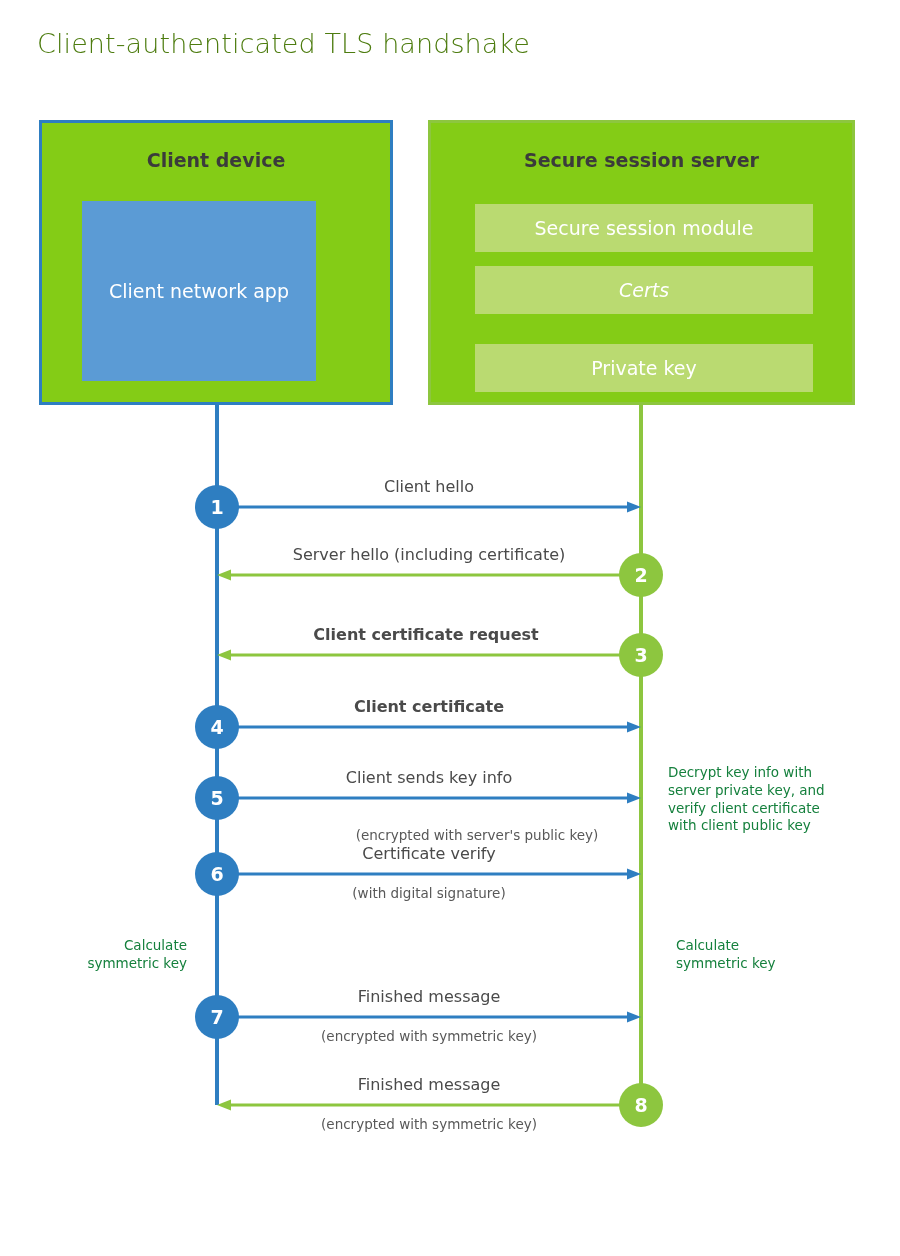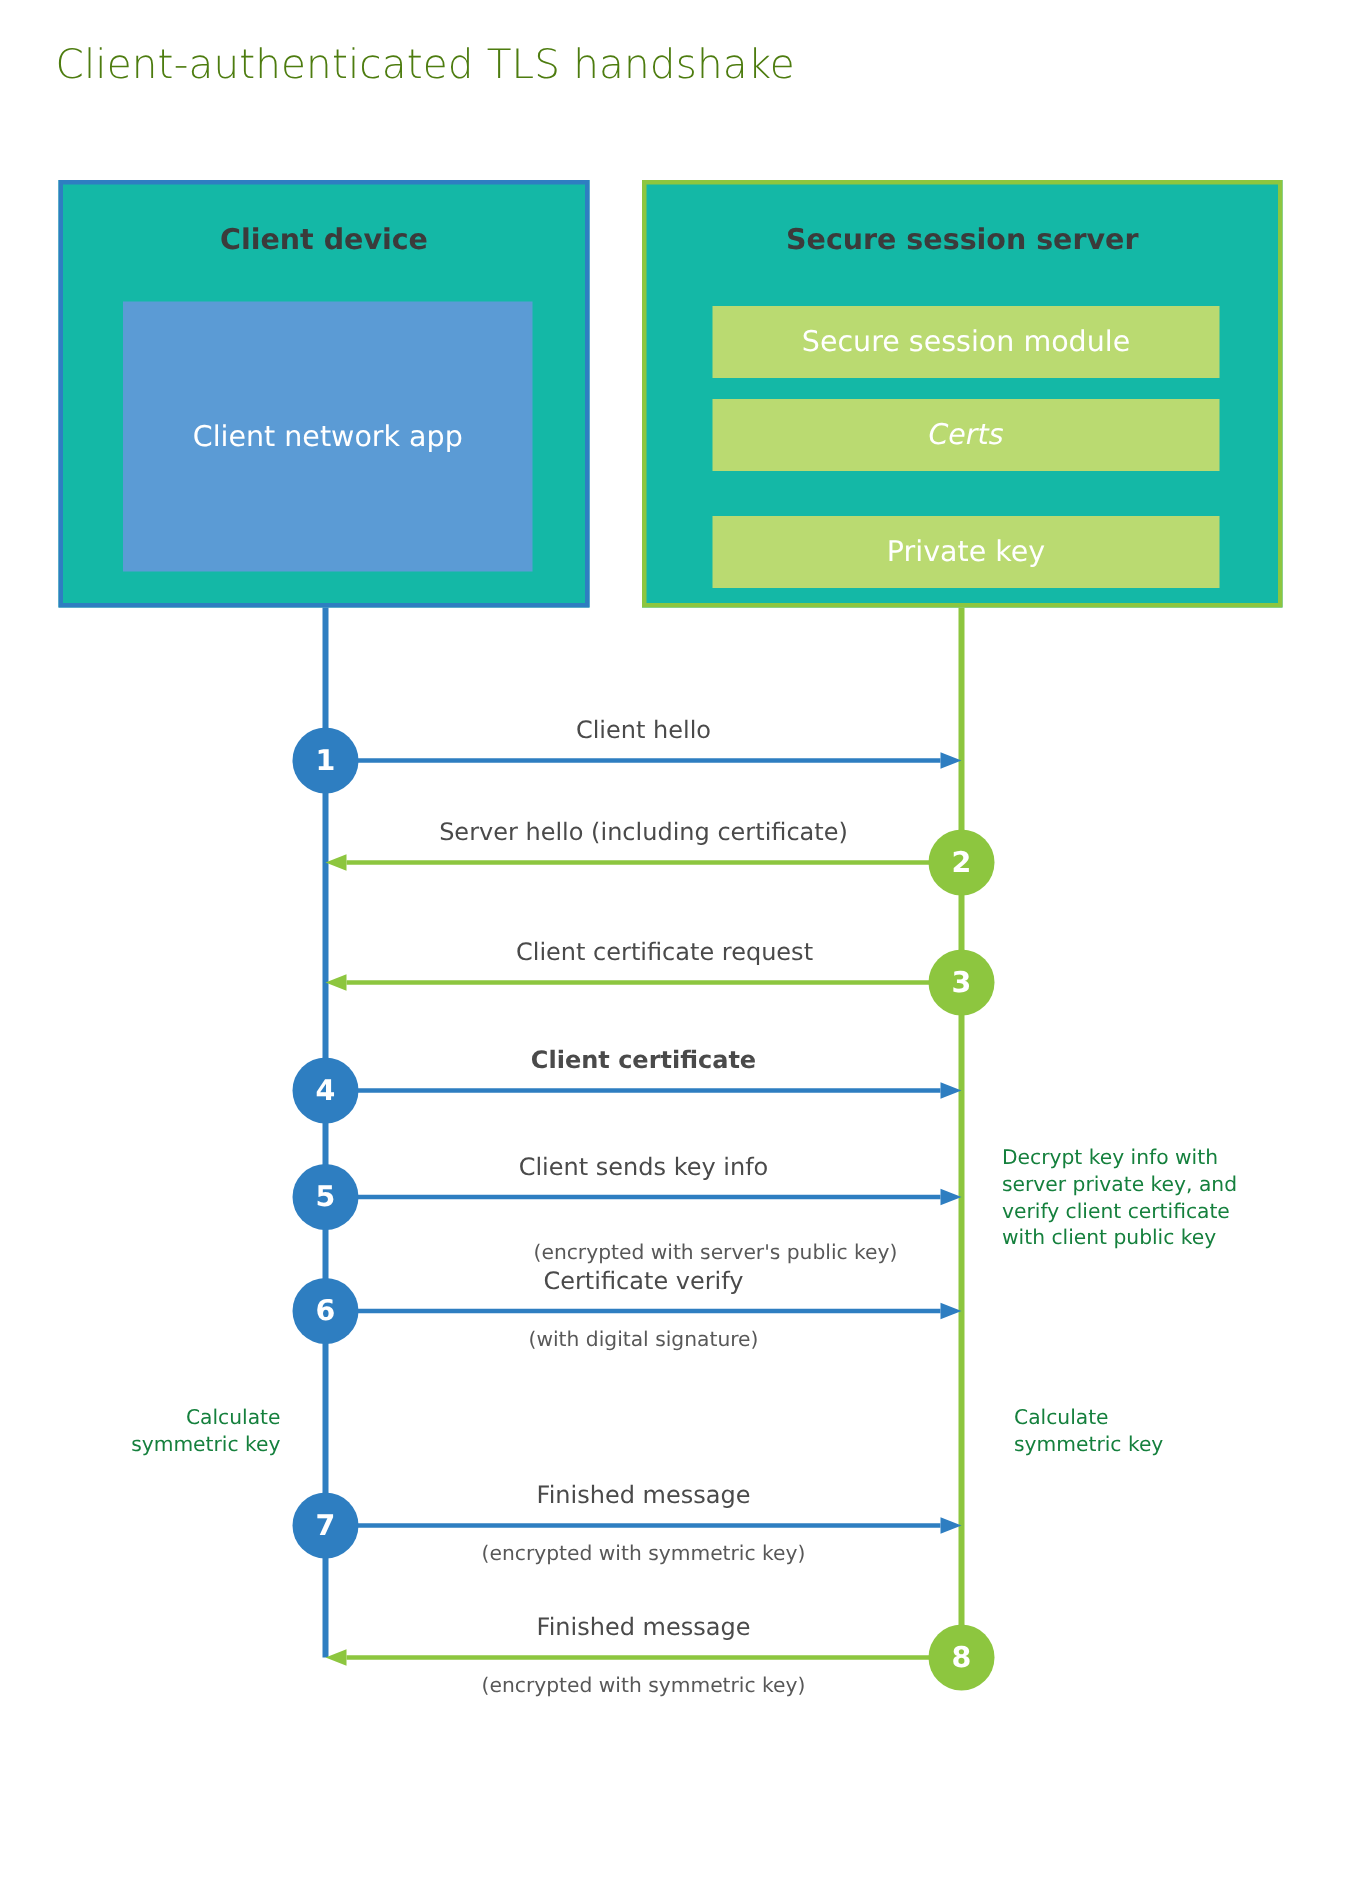--- a/index.html
+++ b/index.html
@@ -29,21 +29,21 @@
     font-size: 27px;
     font-weight: 300;
     color: #4d7c0f;
     letter-spacing: 0.1px;
     white-space: nowrap;
   }
 
   
   .actor-box {
     position: absolute;
-    background: #14b8a6;
+    background: #84cc16;
     box-sizing: border-box;
   }
   .actor-box.client {
     left: 39px;
     top: 120px;
     width: 354px;
     height: 285px;
     border: 3px solid #2e7ec1;
   }
   .actor-box.server {
@@ -60,21 +60,21 @@
     top: 26px;
     text-align: center;
     font-size: 19px;
     font-weight: bold;
     color: #3b3b3b;
   }
   .client-app {
     position: absolute;
     left: 40px;
     top: 78px;
-    width: 273px;
+    width: 234px;
     height: 180px;
     background: #5b9bd5;
     color: #ffffff;
     font-size: 19px;
     display: flex;
     align-items: center;
     justify-content: center;
     line-height: 1.28;
     padding: 0 10px;
     box-sizing: border-box;
@@ -211,21 +211,21 @@
         <line x1="641" y1="1105" x2="231" y2="1105" stroke="#8dc63f" stroke-width="3"></line>
         <polygon points="217,1105 231,1099.5 231,1110.5" fill="#8dc63f"></polygon>
       </g>
     </svg>
 
   <div id="overlay">
       <div class="msg-label" style="left: 429px; top: 496px;">Client hello</div>
       <div class="step-badge c-blue" style="left: 217px; top: 507px;">1</div>
       <div class="msg-label" style="left: 429px; top: 564px;">Server hello (including certificate)</div>
       <div class="step-badge c-green" style="left: 641px; top: 575px;">2</div>
-      <div class="msg-label" style="left: 443px; top: 644px;">Client certificate request</div>
+      <div class="msg-label" style="left: 426px; top: 644px; font-weight: bold;">Client certificate request</div>
       <div class="step-badge c-green" style="left: 641px; top: 655px;">3</div>
       <div class="msg-label" style="left: 429px; top: 716px; font-weight: bold;">Client certificate</div>
       <div class="step-badge c-blue" style="left: 217px; top: 727px;">4</div>
       <div class="msg-label" style="left: 429px; top: 787px;">Client sends key info</div>
       <div class="msg-sublabel" style="left: 429px; top: 827px; margin-left: 48px;">(encrypted with server's public key)</div>
       <div class="step-badge c-blue" style="left: 217px; top: 798px;">5</div>
       <div class="msg-label" style="left: 429px; top: 863px;">Certificate verify</div>
       <div class="msg-sublabel" style="left: 429px; top: 885px;">(with digital signature)</div>
       <div class="step-badge c-blue" style="left: 217px; top: 874px;">6</div>
       <div class="msg-label" style="left: 429px; top: 1006px;">Finished message</div>

